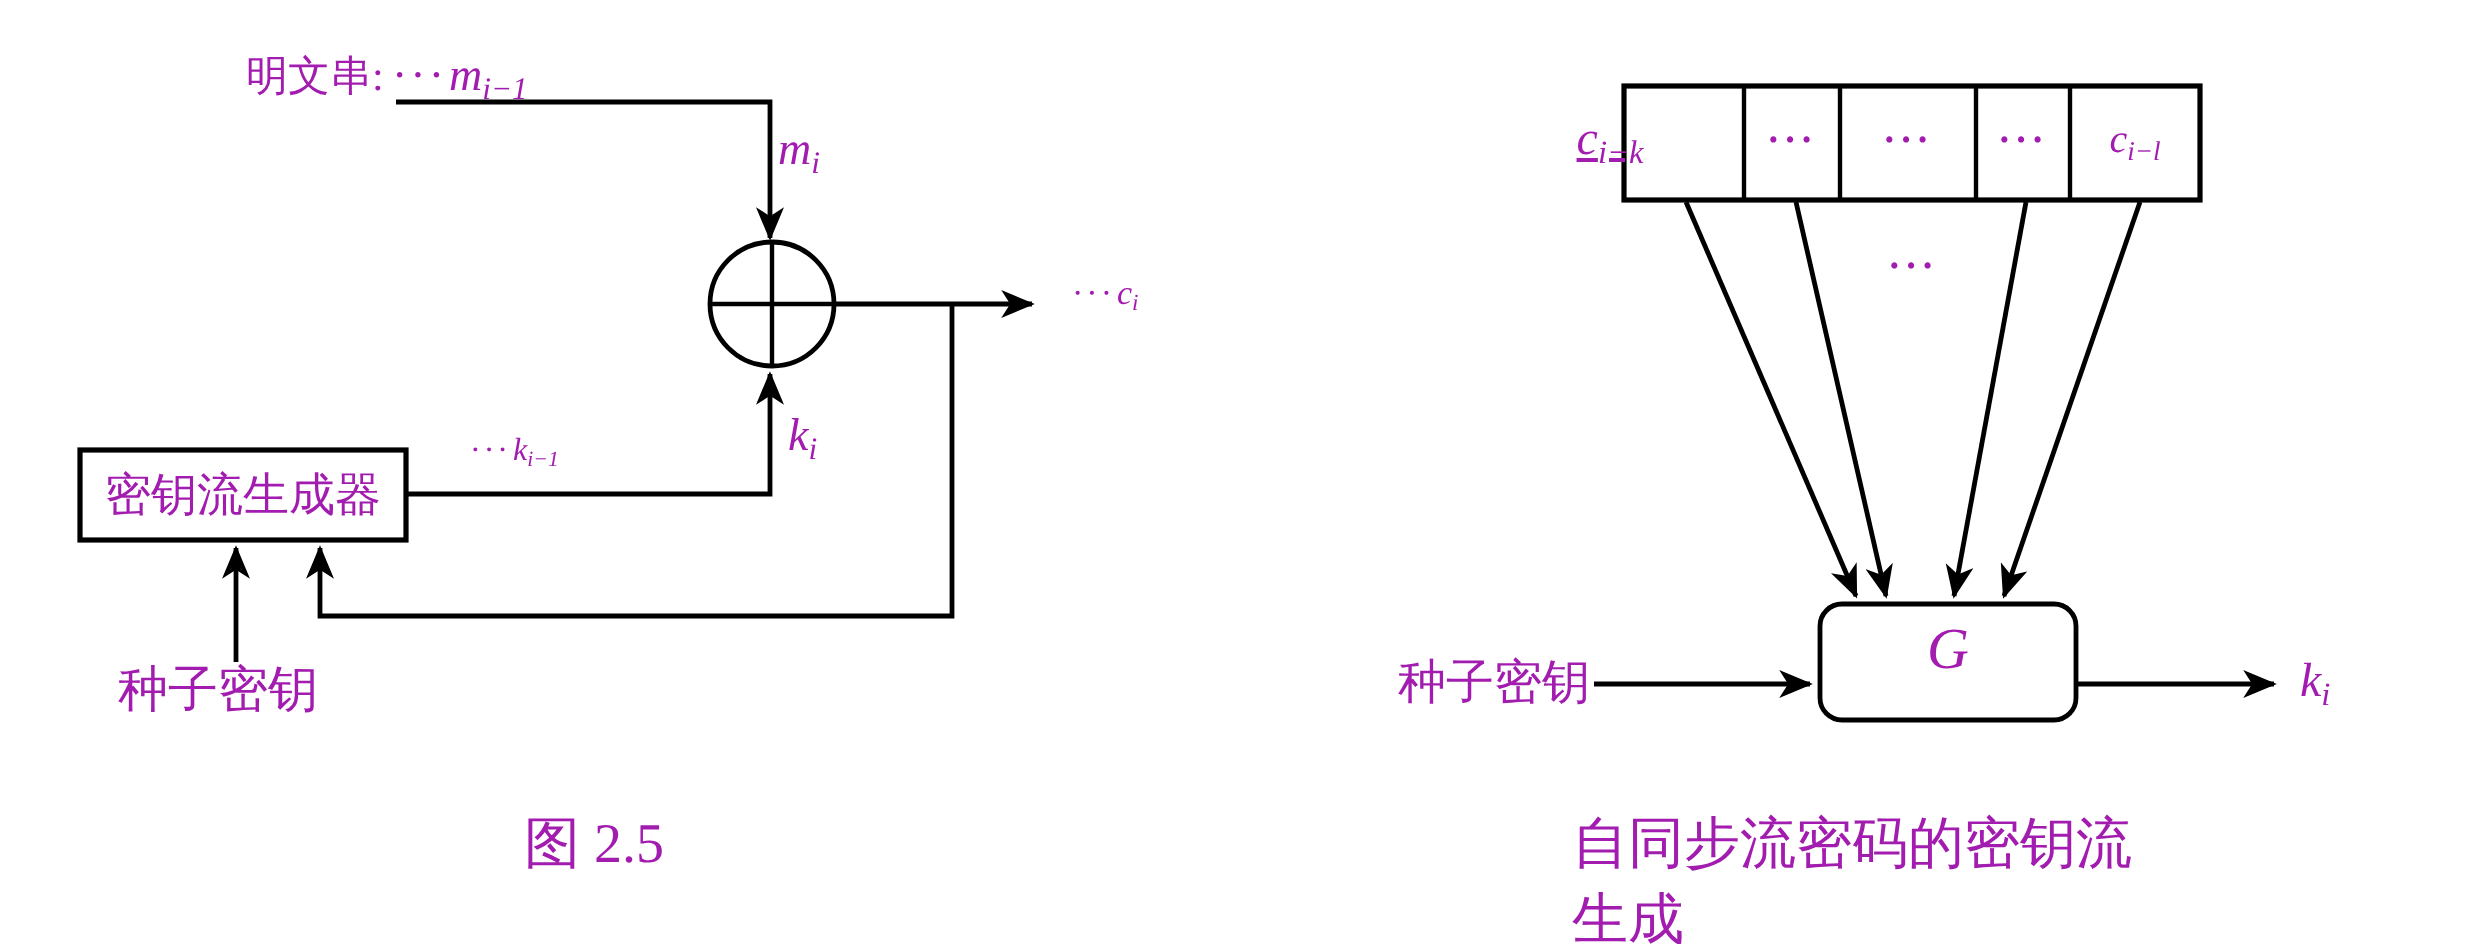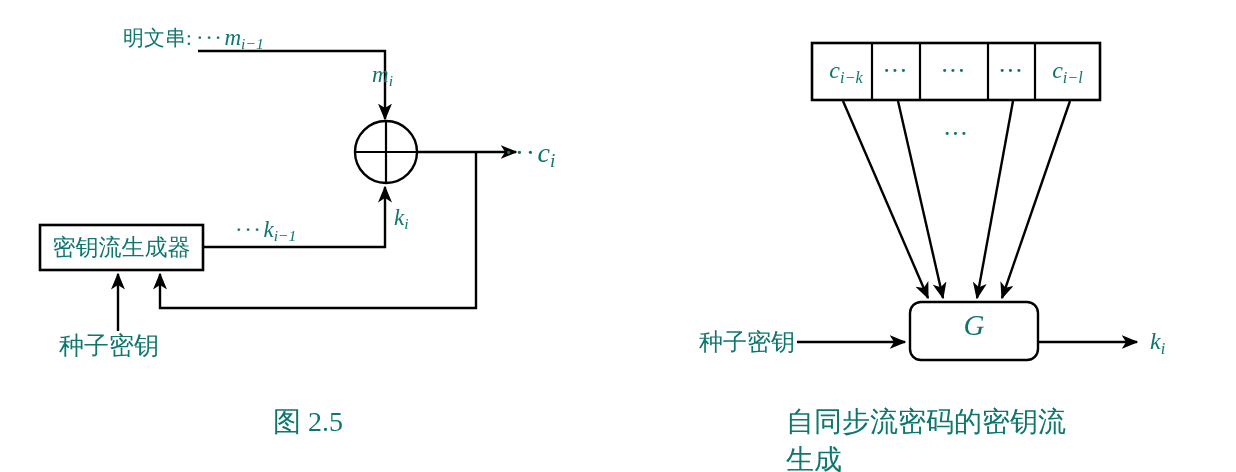--- a/index.html
+++ b/index.html
@@ -1,18 +1,18 @@
 <!DOCTYPE html>
 <html><head>
 <meta charset="utf-8">
 <style>
   html,body{margin:0;padding:0;background:#fff;}
   .canvas{
     position:relative;width:1236px;height:472px;background:#ffffff;
-    font-family:"Liberation Serif","DejaVu Serif",serif;color:#0f766e;overflow:hidden;
+    font-family:"Liberation Serif","DejaVu Serif",serif;color:#a21caf;overflow:hidden;
   }
   .linework{position:absolute;left:0;top:0;}
   .label{position:absolute;white-space:nowrap;line-height:1.1;}
   .cjk{font-family:"Liberation Serif","DejaVu Serif",serif;}
   .math{font-family:"Liberation Serif","DejaVu Serif",serif;font-style:italic;text-align:right;}
   .math .prefix{font-style:normal;letter-spacing:1.5px;margin-right:1px;}
   .sub{font-size:0.68em;font-style:italic;vertical-align:-0.28em;letter-spacing:0;}
   .boxtext{display:flex;align-items:center;justify-content:center;text-align:center;}
   .dots{font-style:normal;font-weight:bold;letter-spacing:2px;}
   .caption{
@@ -74,48 +74,48 @@
       <line x1="797" y1="342" x2="905" y2="342" stroke-width="2.4" marker-end="url(#arr)"></line>
 
       <line x1="1038" y1="342" x2="1137" y2="342" stroke-width="2.4" marker-end="url(#arr)"></line>
     </g>
   </svg>
 
   <div class="label cjk" style="left:123px;top:27px;font-size:21px;">明文串:</div>
 
   <div class="label math" style="left:196px;top:25px;font-size:23px;"><span class="prefix">···</span><span>m</span><span class="sub">i−1</span></div>
 
-  <div class="label math" style="left:372px;top:62px;font-size:23px;"><span>m</span><span class="sub">i</span></div>
+  <div class="label math" style="left:389px;top:62px;font-size:23px;"><span>m</span><span class="sub">i</span></div>
 
-  <div class="label math" style="left:504px;top:138px;font-size:28px;"><span class="prefix">···</span><span>c</span><span class="sub">i</span></div>
+  <div class="label math" style="left:536px;top:138px;font-size:17px;"><span class="prefix">···</span><span>c</span><span class="sub">i</span></div>
 
-  <div class="label math" style="left:235px;top:217px;font-size:23px;"><span class="prefix">···</span><span>k</span><span class="sub">i−1</span></div>
+  <div class="label math" style="left:235px;top:217px;font-size:16px;"><span class="prefix">···</span><span>k</span><span class="sub">i−1</span></div>
 
   <div class="label math" style="left:394px;top:205px;font-size:23px;"><span>k</span><span class="sub">i</span></div>
 
   <div class="label cjk boxtext" style="left:40px;top:225px;width:163px;height:45px;font-size:23px;">密钥流生成器</div>
 
   <div class="label cjk" style="left:59px;top:332px;font-size:25px;">种子密钥</div>
 
-  <div class="caption" style="left:308px;">
+  <div class="caption" style="left:297px;">
     <span>图 2.5</span>
   </div>
 
-  <div class="label cell" style="left:816px;top:43px;width:60px;height:57px;">
+  <div class="label cell" style="left:775px;top:43px;width:60px;height:57px;text-decoration:underline;">
       <span class="math" style="font-size:24px;"><span>c</span><span class="sub">i−k</span></span>
     </div>
 
   <div class="label cell dots" style="left:872px;top:43px;width:48px;height:57px;font-size:19px;">···</div>
 
   <div class="label cell dots" style="left:920px;top:43px;width:68px;height:57px;font-size:19px;">···</div>
 
   <div class="label cell dots" style="left:988px;top:43px;width:47px;height:57px;font-size:19px;">···</div>
 
   <div class="label cell" style="left:1035px;top:43px;width:65px;height:57px;">
-      <span class="math" style="font-size:24px;"><span>c</span><span class="sub">i−l</span></span>
+      <span class="math" style="font-size:20px;"><span>c</span><span class="sub">i−l</span></span>
     </div>
 
   <div class="label dots" style="left:944px;top:124px;font-size:19px;">···</div>
 
   <div class="label math boxtext" style="left:910px;top:300px;width:128px;height:52px;font-size:29px;">G</div>
 
   <div class="label cjk" style="left:699px;top:329px;font-size:24px;">种子密钥</div>
 
   <div class="label math" style="left:1150px;top:328px;font-size:24px;"><span>k</span><span class="sub">i</span></div>
 

